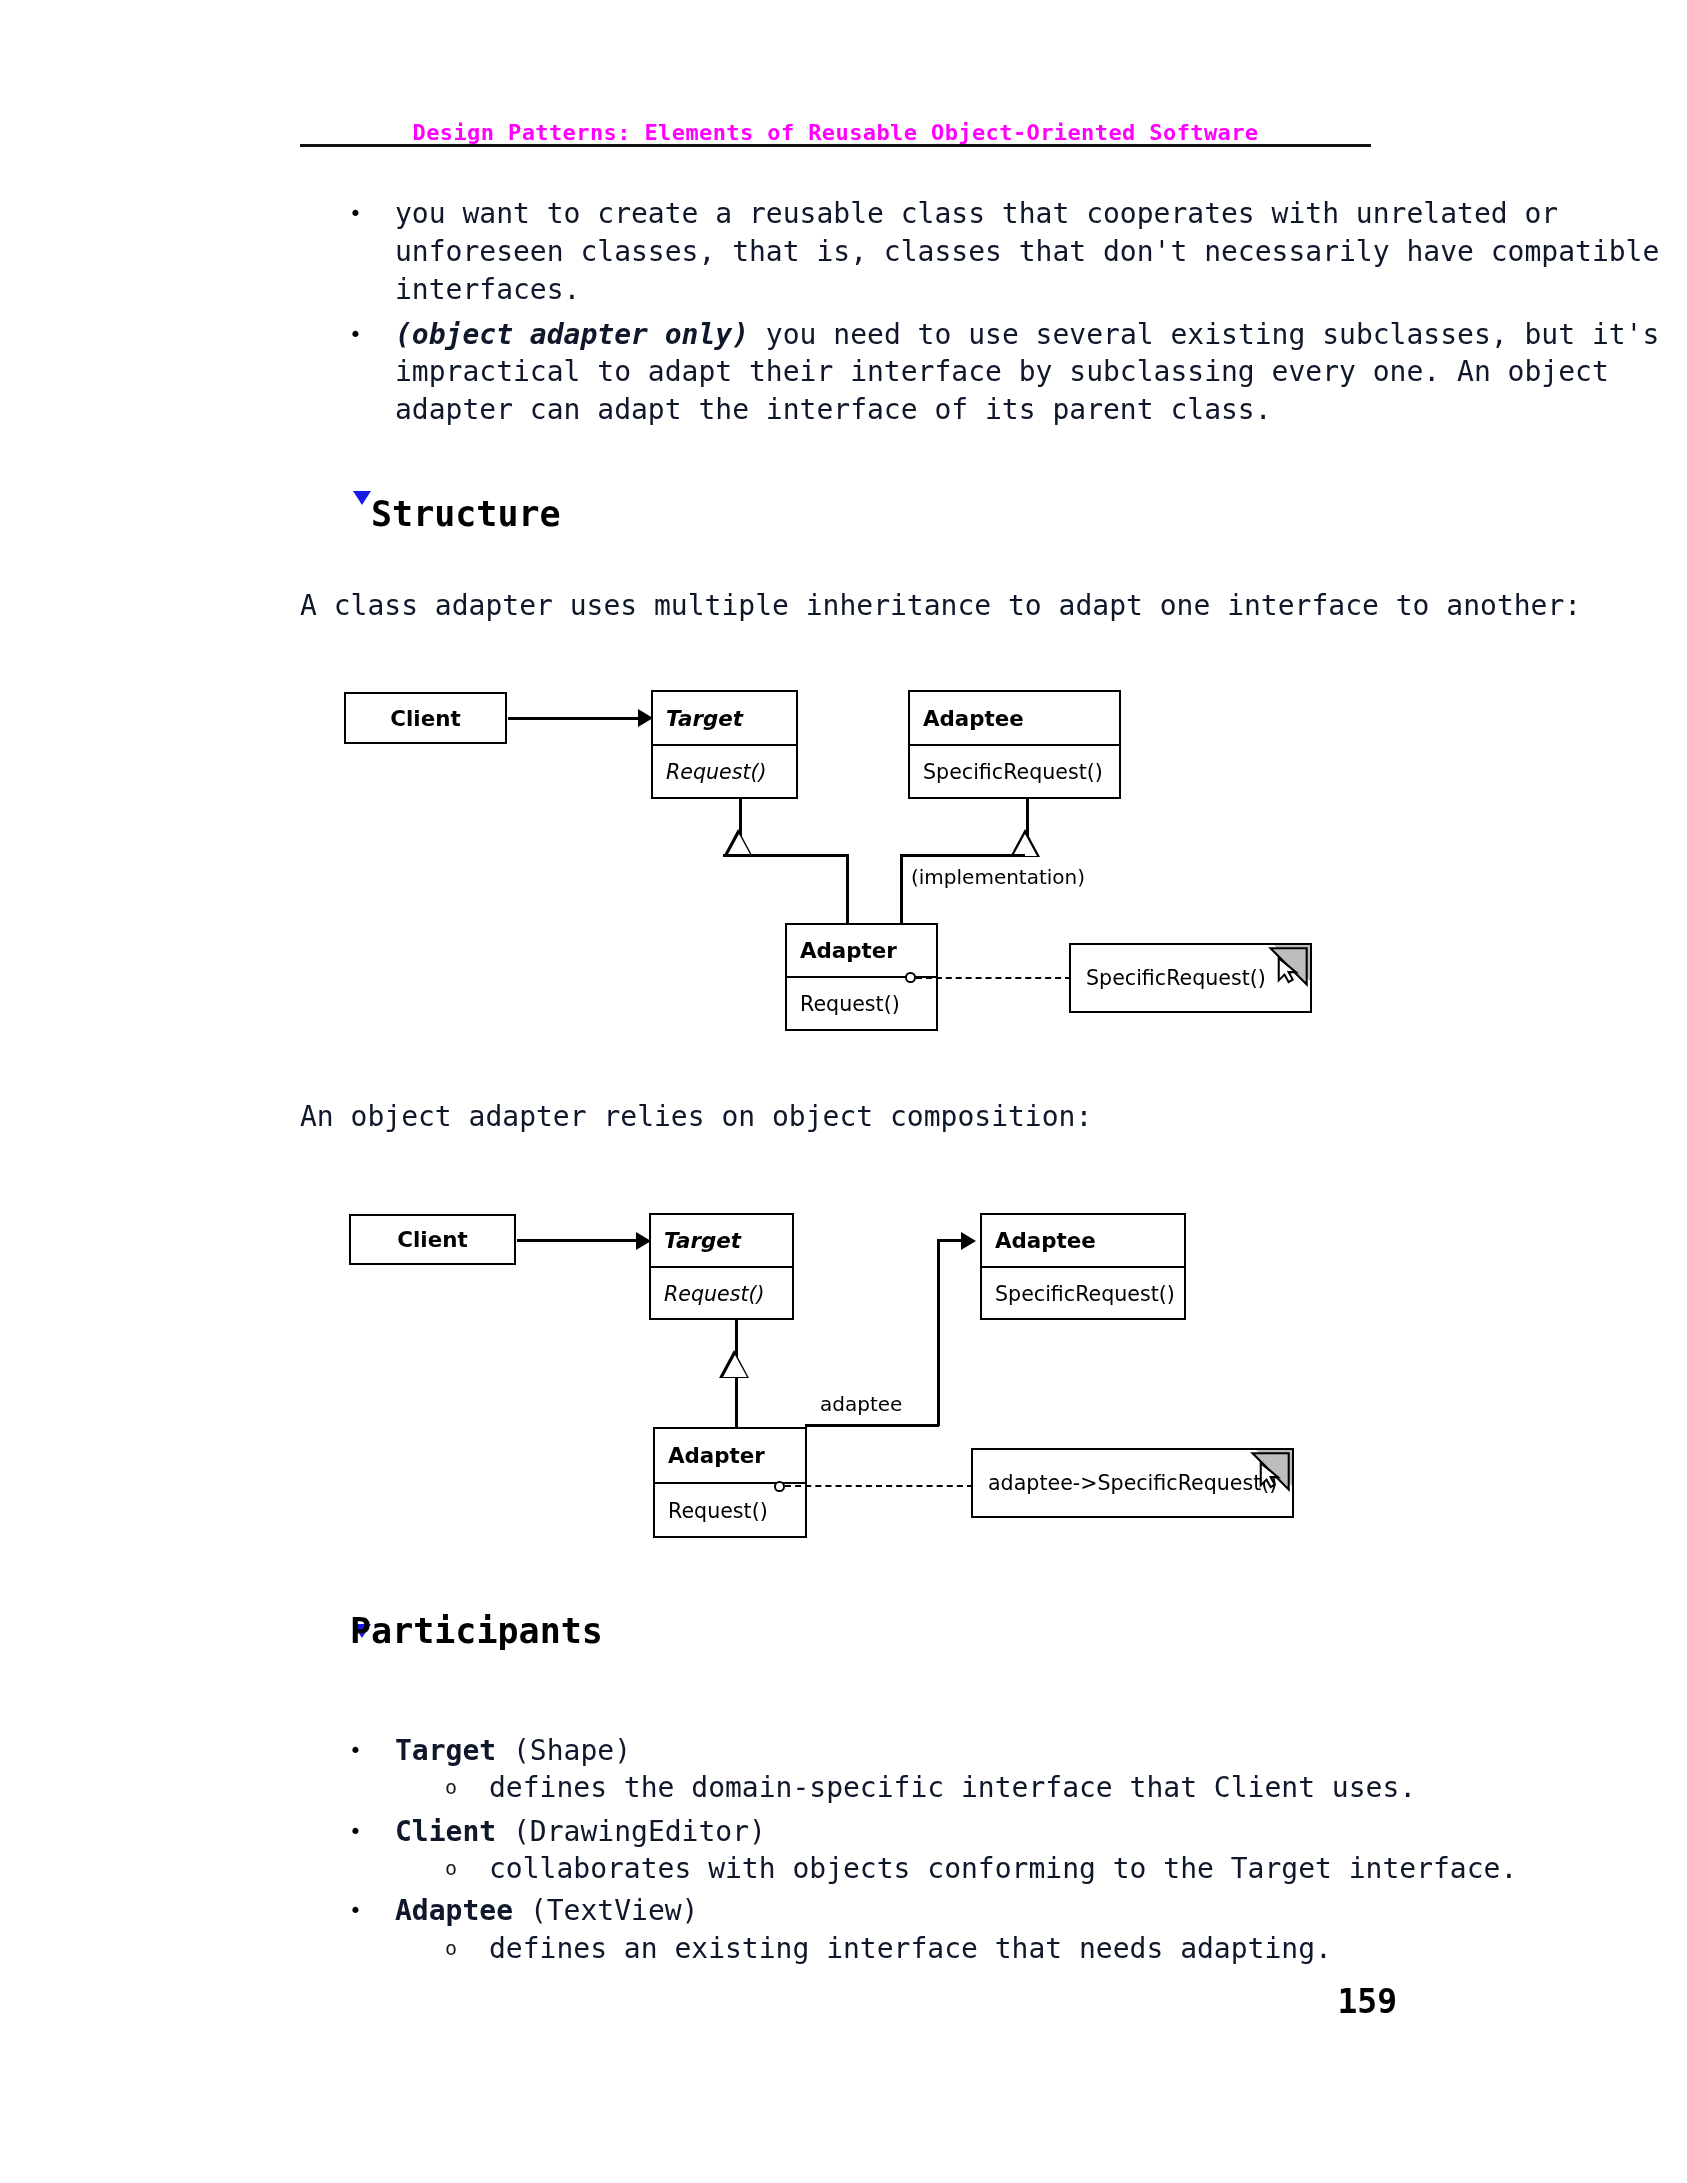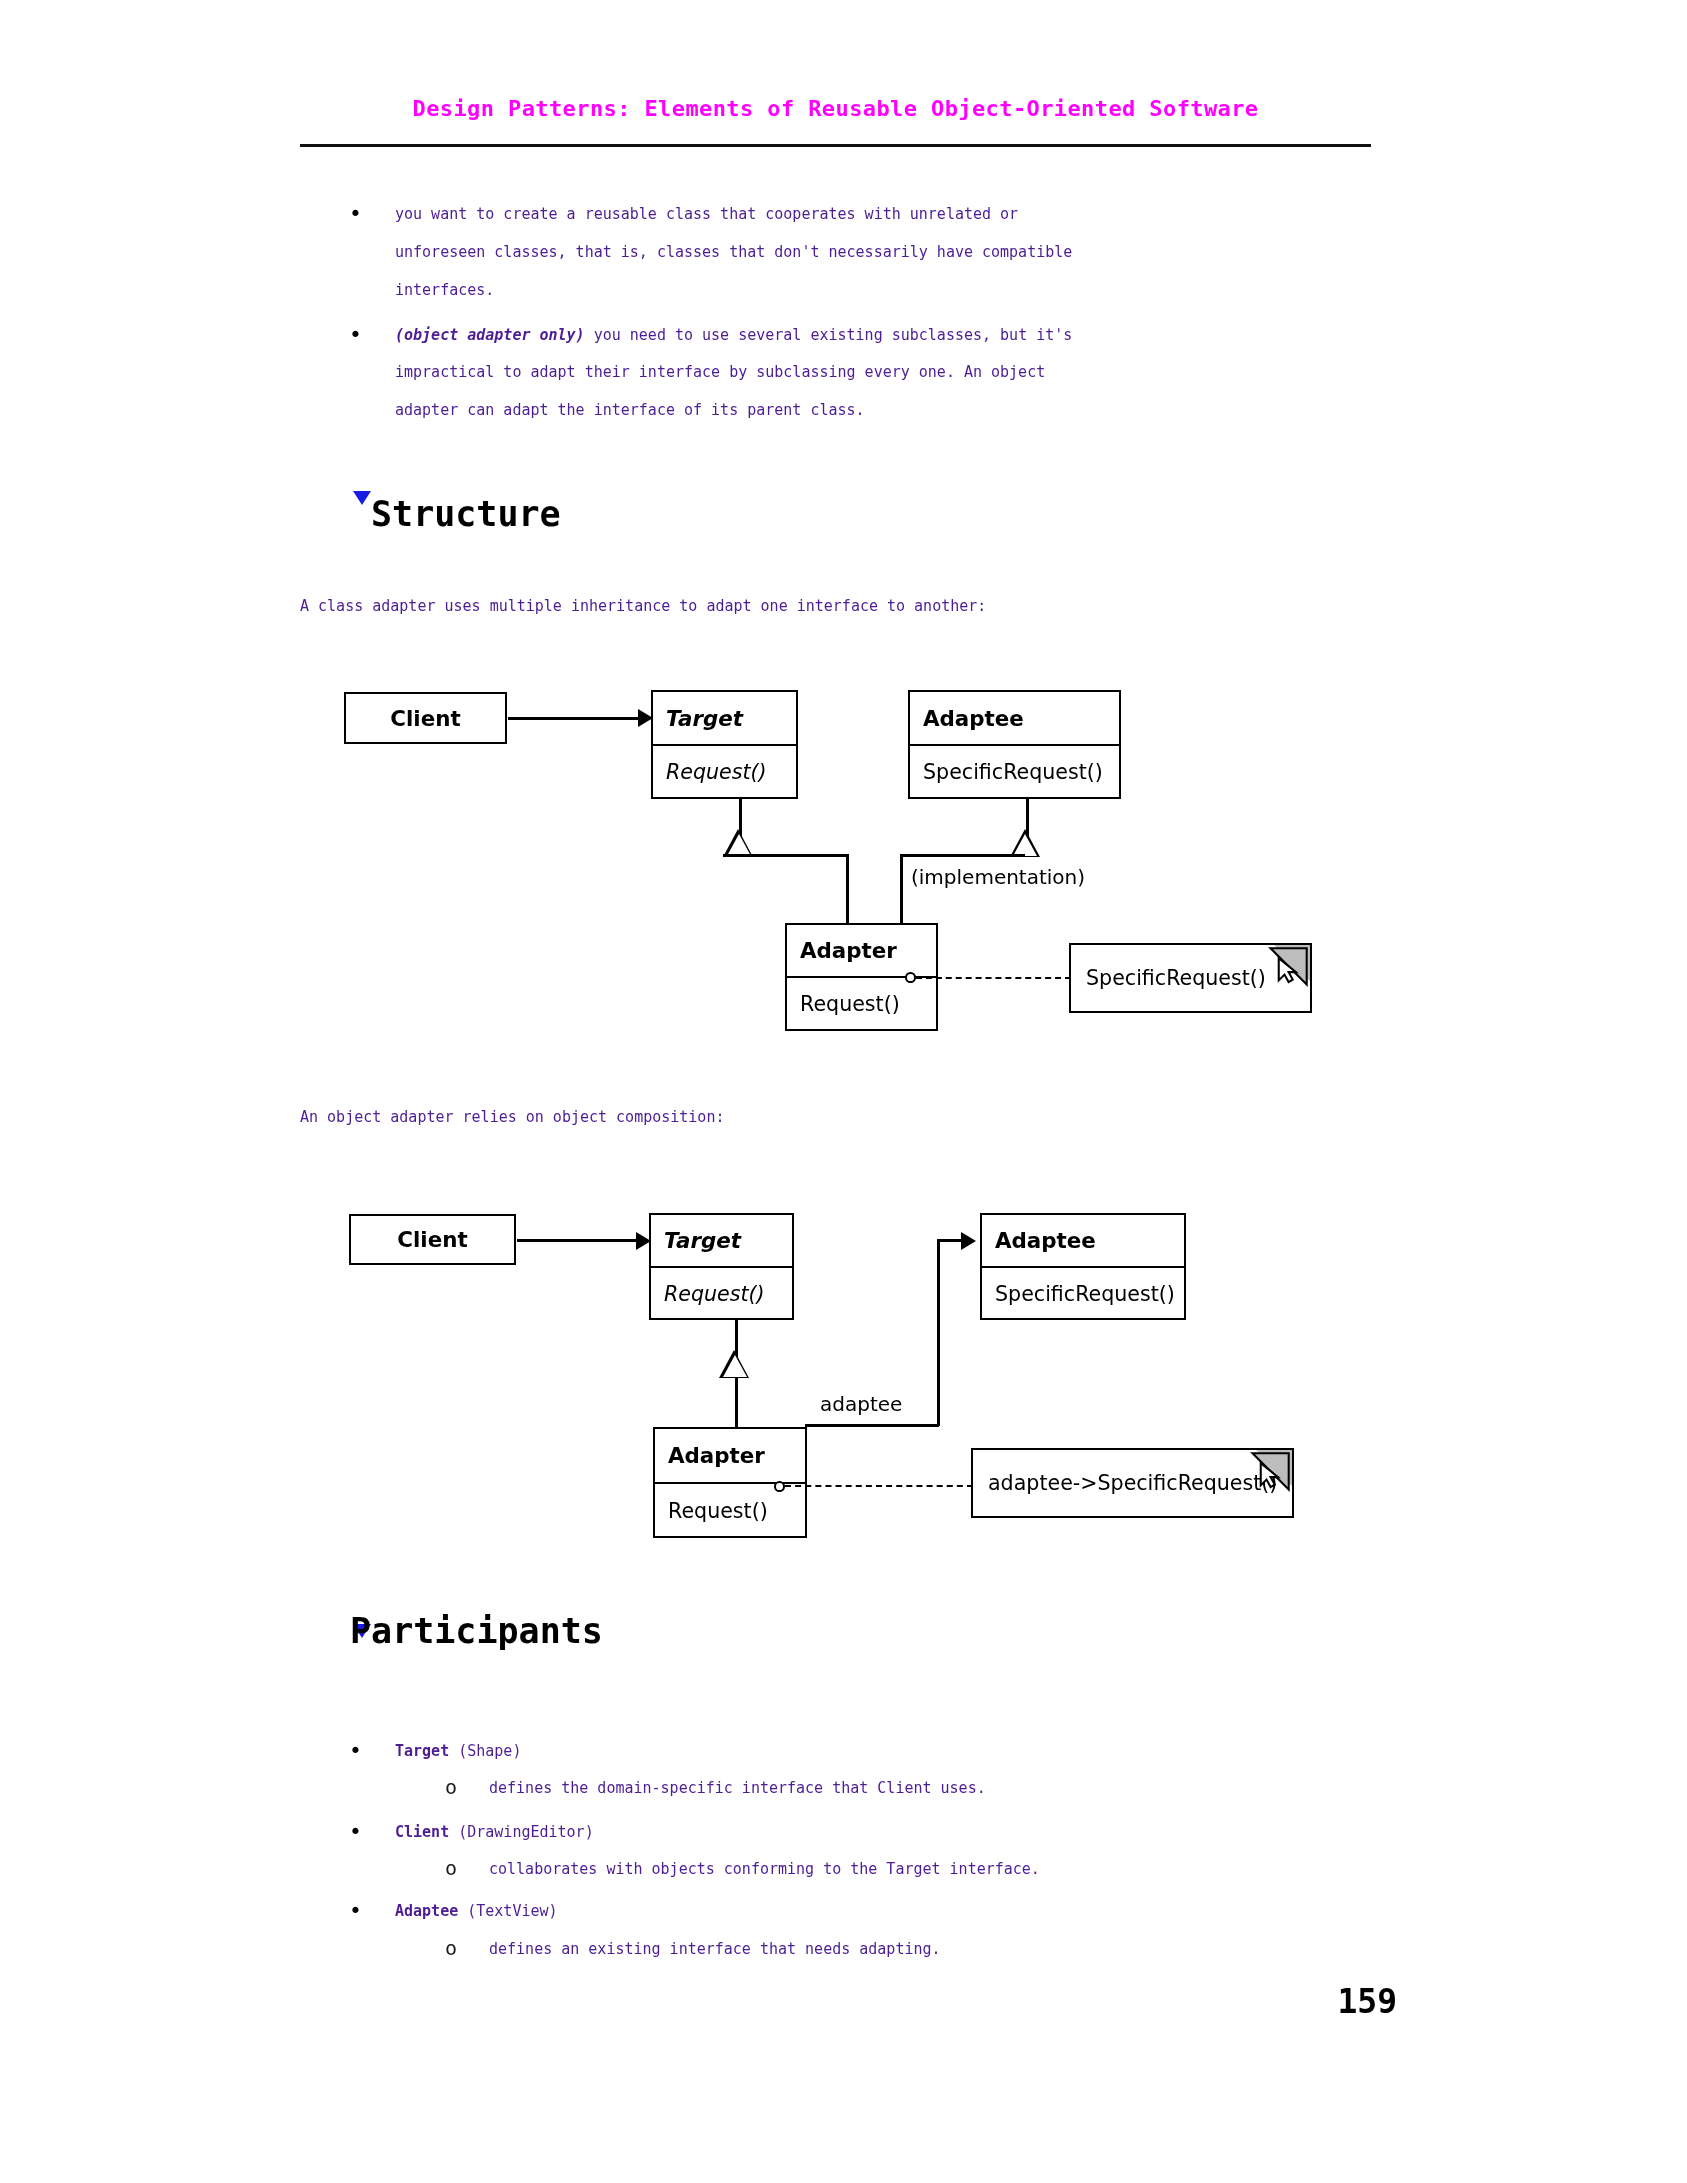--- a/index.html
+++ b/index.html
@@ -13,21 +13,21 @@
     position: relative;
     font-family: "DejaVu Sans Mono", "Liberation Mono", monospace;
     color: #000000;
     overflow: hidden;
   }
 
   
   #running-header {
     position: absolute;
     left: 300px;
-    top: 96px;
+    top: 120px;
     width: 1071px;
     text-align: center;
     font-family: "DejaVu Sans Mono", "Liberation Mono", monospace;
     font-weight: bold;
     font-size: 22px;
     letter-spacing: 0.4px;
     color: #ff00ff;
     white-space: nowrap;
   }
   #header-rule {
@@ -36,23 +36,23 @@
     top: 144px;
     width: 1071px;
     height: 3.3px;
     background: #111111;
   }
 
   
   .body-text {
     position: absolute;
     font-family: "DejaVu Sans Mono", "Liberation Mono", monospace;
-    font-size: 15px;
+    font-size: 28px;
     line-height: 38px;
-    color: #4c1d95;
+    color: #0f172a;
     white-space: pre;
   }
   .bullet-dot {
     position: absolute;
     font-size: 21.4px;
     line-height: 38px;
     color: #000;
   }
   .sub-circle {
     position: absolute;

